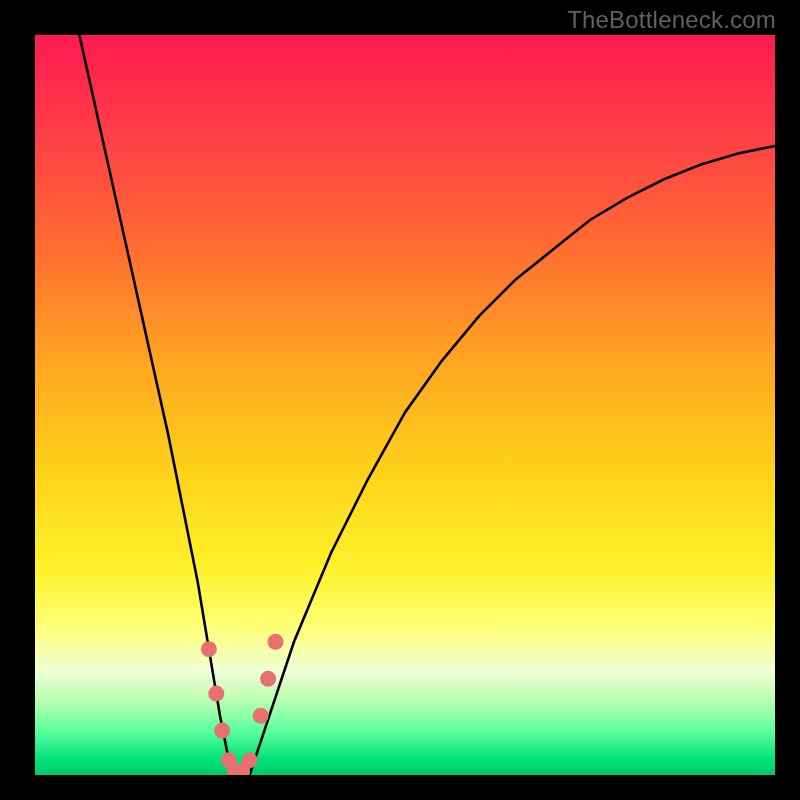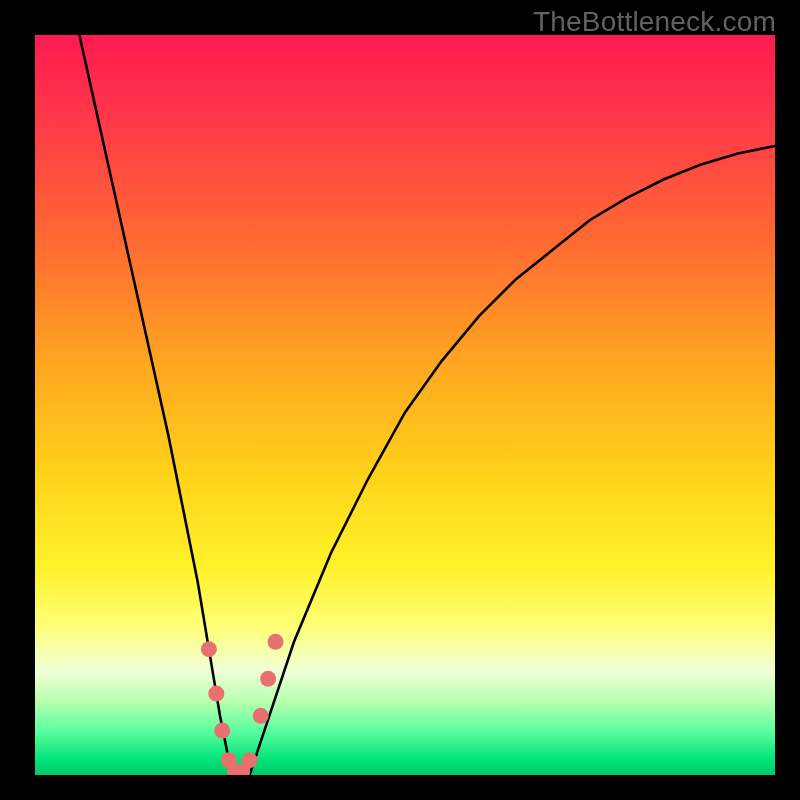--- a/index.html
+++ b/index.html
@@ -35,21 +35,21 @@
       #b7ffb0 90%,
       #5cff9e 94%,
       #00e27a 98%,
       #00c968 100%
     );
   }
   .attribution {
     position: absolute;
     top: 6px;
     right: 24px;
-    font-size: 28px;
+    font-size: 24px;
     color: #616161;
     letter-spacing: 0.2px;
     font-weight: 400;
   }
   svg.curves {
     position: absolute;
     inset: 0;
   }
 </style>
 </head>

